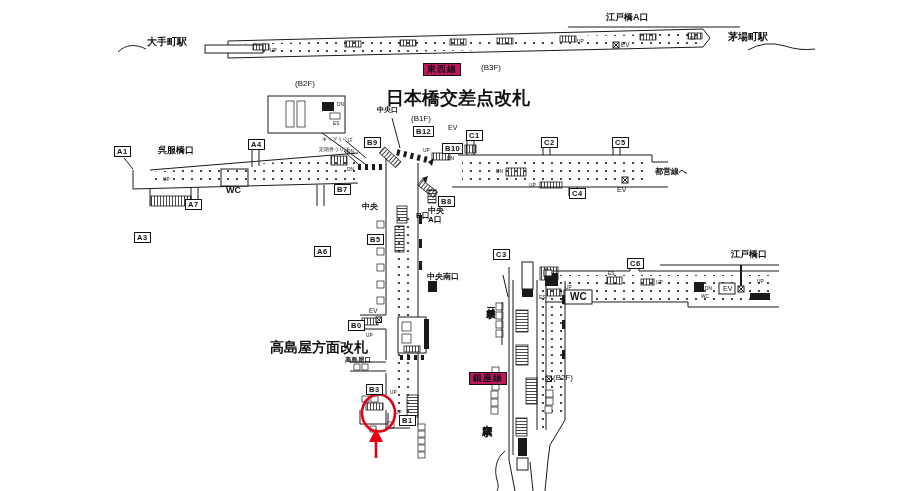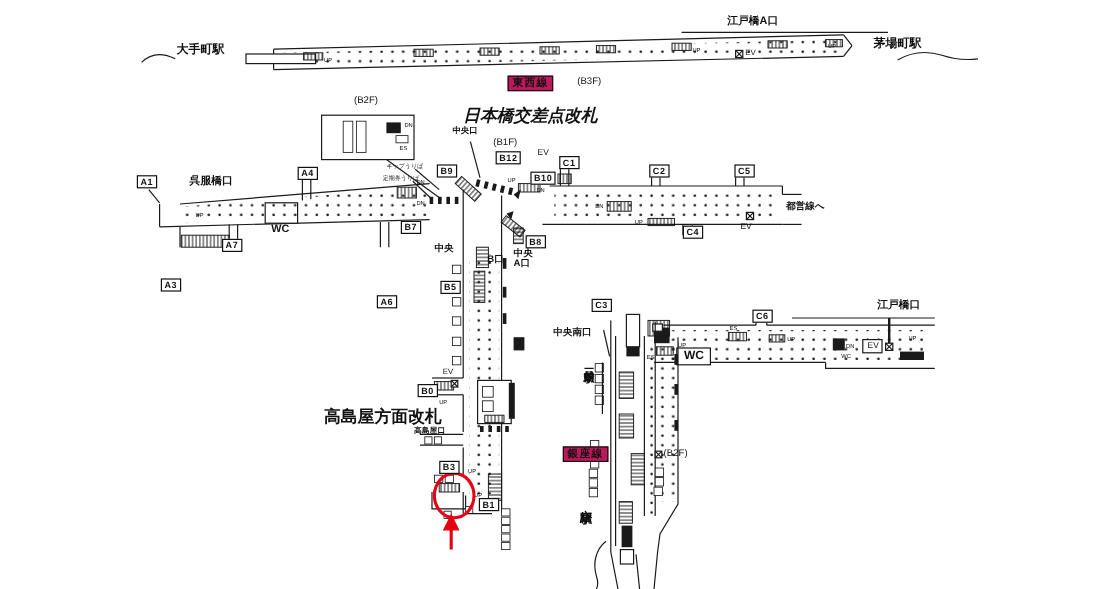--- a/index.html
+++ b/index.html
@@ -310,21 +310,21 @@
 </svg>
 
   <div class="t b" style="left:147px;top:37px;font-size:10px;">大手町駅</div>
   <div class="t b" style="left:728px;top:32px;font-size:10px;">茅場町駅</div>
   <div class="t b" style="left:606px;top:13px;font-size:9px;">江戸橋A口</div>
   <div class="lb" style="left:423px;top:63px;">東西線</div>
   <div class="t" style="left:481px;top:64px;font-size:8px;">(B3F)</div>
   <div class="t" style="left:295px;top:80px;font-size:8px;">(B2F)</div>
   <div class="t" style="left:621px;top:42px;font-size:6.5px;">EV</div>
 
-  <div class="t b" style="left:386px;top:89px;font-size:14px;font-style:italic;">日本橋交差点改札</div>
+  <div class="t b" style="left:386px;top:89px;font-size:18px;">日本橋交差点改札</div>
   <div class="t b" style="left:377px;top:106px;font-size:7px;">中央口</div>
   <div class="t" style="left:411px;top:115px;font-size:8px;">(B1F)</div>
   <div class="t" style="left:322px;top:137px;font-size:5px;">キップうりば</div>
   <div class="t" style="left:319px;top:147px;font-size:5px;">定期券うりば</div>
   <div class="t b" style="left:158px;top:146px;font-size:9px;">呉服橋口</div>
 
   <div class="xb" style="left:114px;top:146px;">A1</div>
   <div class="xb" style="left:248px;top:139px;">A4</div>
   <div class="xb" style="left:134px;top:192px;margin-top:40px;">A3</div>
   <div class="xb" style="left:185px;top:199px;">A7</div>
@@ -337,25 +337,25 @@
   <div class="xb" style="left:442px;top:143px;">B10</div>
   <div class="xb" style="left:466px;top:130px;">C1</div>
   <div class="xb" style="left:541px;top:137px;">C2</div>
   <div class="xb" style="left:612px;top:137px;">C5</div>
   <div class="xb" style="left:569px;top:188px;">C4</div>
   <div class="t" style="left:617px;top:186px;font-size:7px;">EV</div>
   <div class="t b" style="left:655px;top:168px;font-size:8px;">都営線へ</div>
   <div class="xb" style="left:438px;top:196px;">B8</div>
 
   <div class="t b" style="left:362px;top:203px;font-size:8px;">中央</div>
-  <div class="t b" style="left:370px;top:212px;font-size:8px;padding-left:36px;">B口</div>
+  <div class="t b" style="left:380px;top:212px;font-size:8px;padding-left:36px;">B口</div>
   <div class="t b" style="left:428px;top:207px;font-size:8px;">中央</div>
   <div class="t b" style="left:428px;top:216px;font-size:8px;">A口</div>
   <div class="xb" style="left:367px;top:234px;">B5</div>
-  <div class="t b" style="left:427px;top:273px;font-size:8px;margin-left:34px;">中央南口</div>
+  <div class="t b" style="left:427px;top:273px;font-size:8px;">中央南口</div>
   <div class="t" style="left:369px;top:308px;font-size:6.5px;">EV</div>
   <div class="xb" style="left:348px;top:320px;">B0</div>
 
   <div class="t b" style="left:270px;top:340px;font-size:14px;">高島屋方面改札</div>
   <div class="t b" style="left:345px;top:357px;font-size:6.5px;">高島屋口</div>
   <div class="xb" style="left:366px;top:384px;">B3</div>
   <div class="xb" style="left:399px;top:415px;">B1</div>
 
   <div class="xb" style="left:493px;top:249px;">C3</div>
   <div class="xb" style="left:627px;top:258px;">C6</div>

